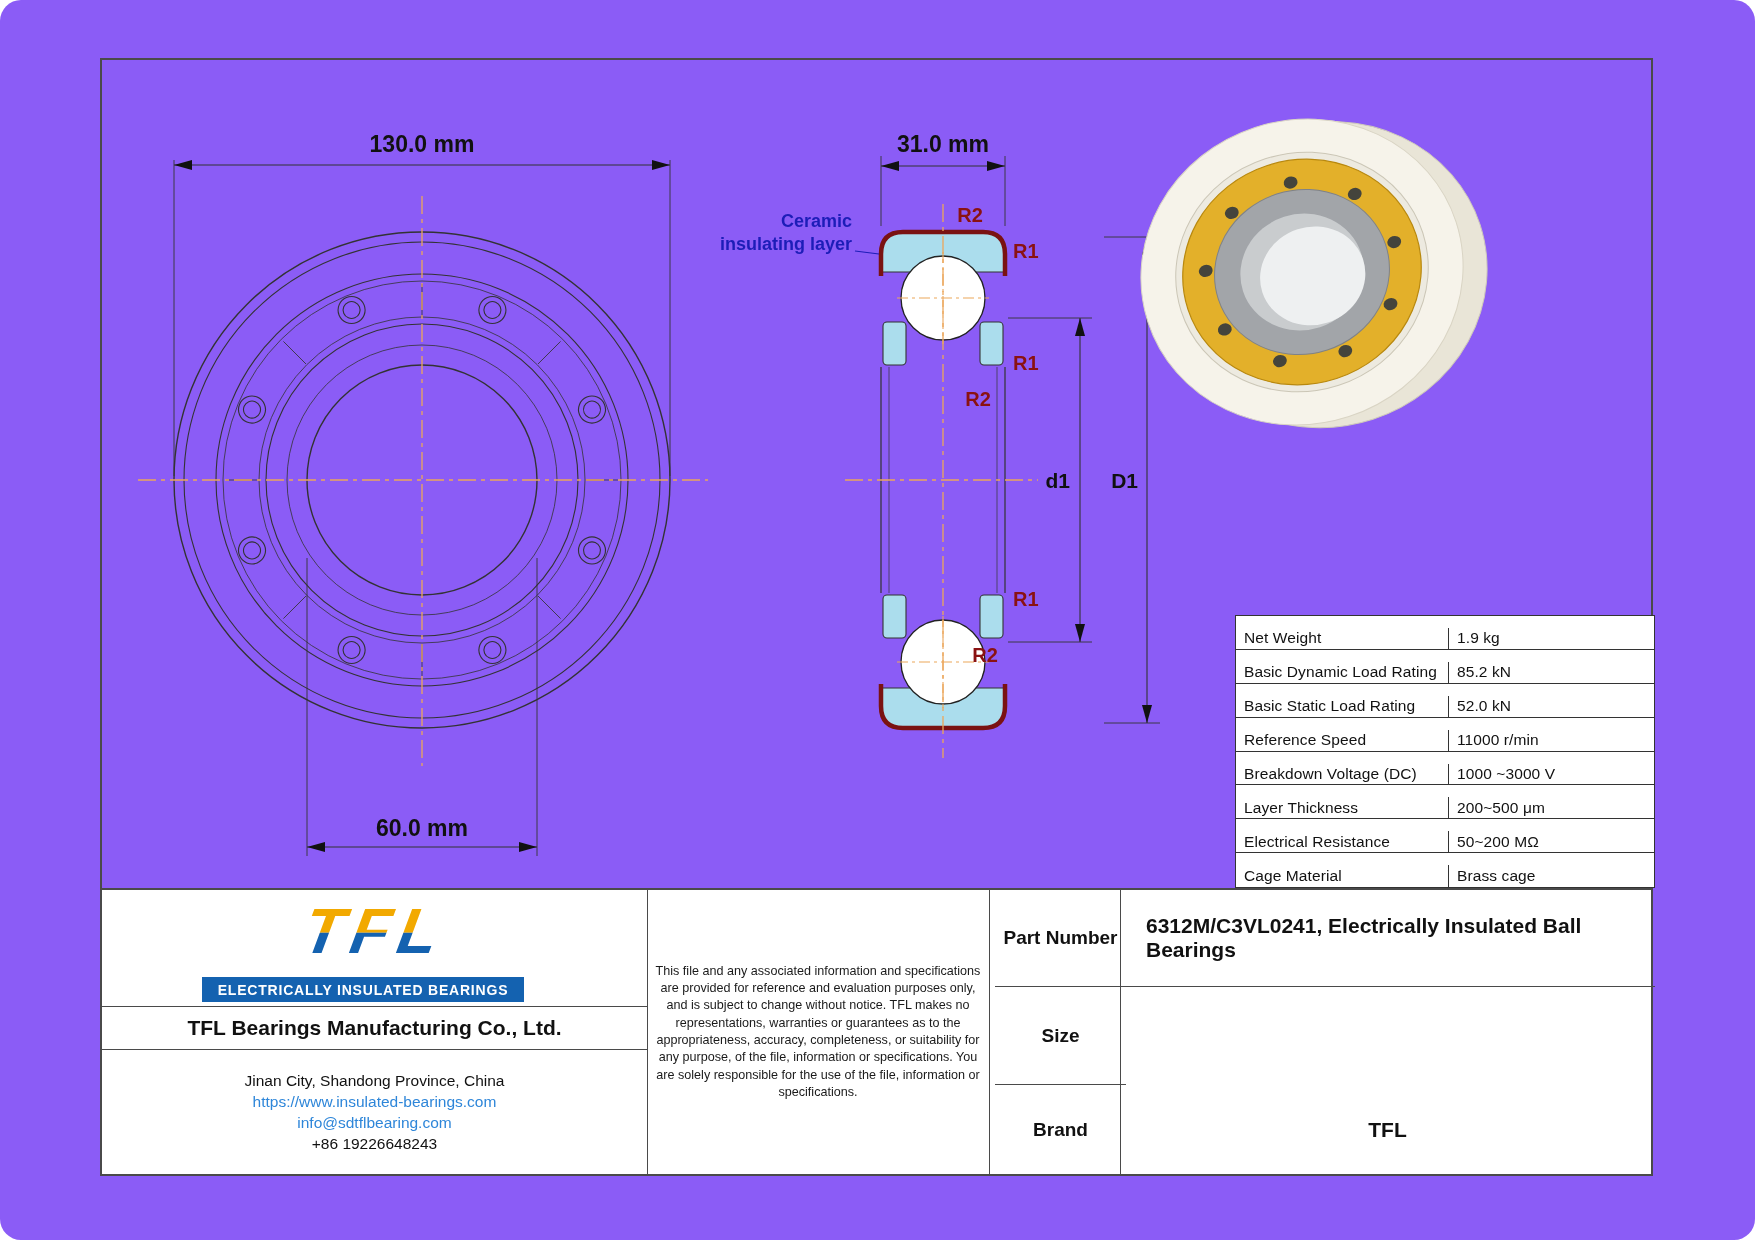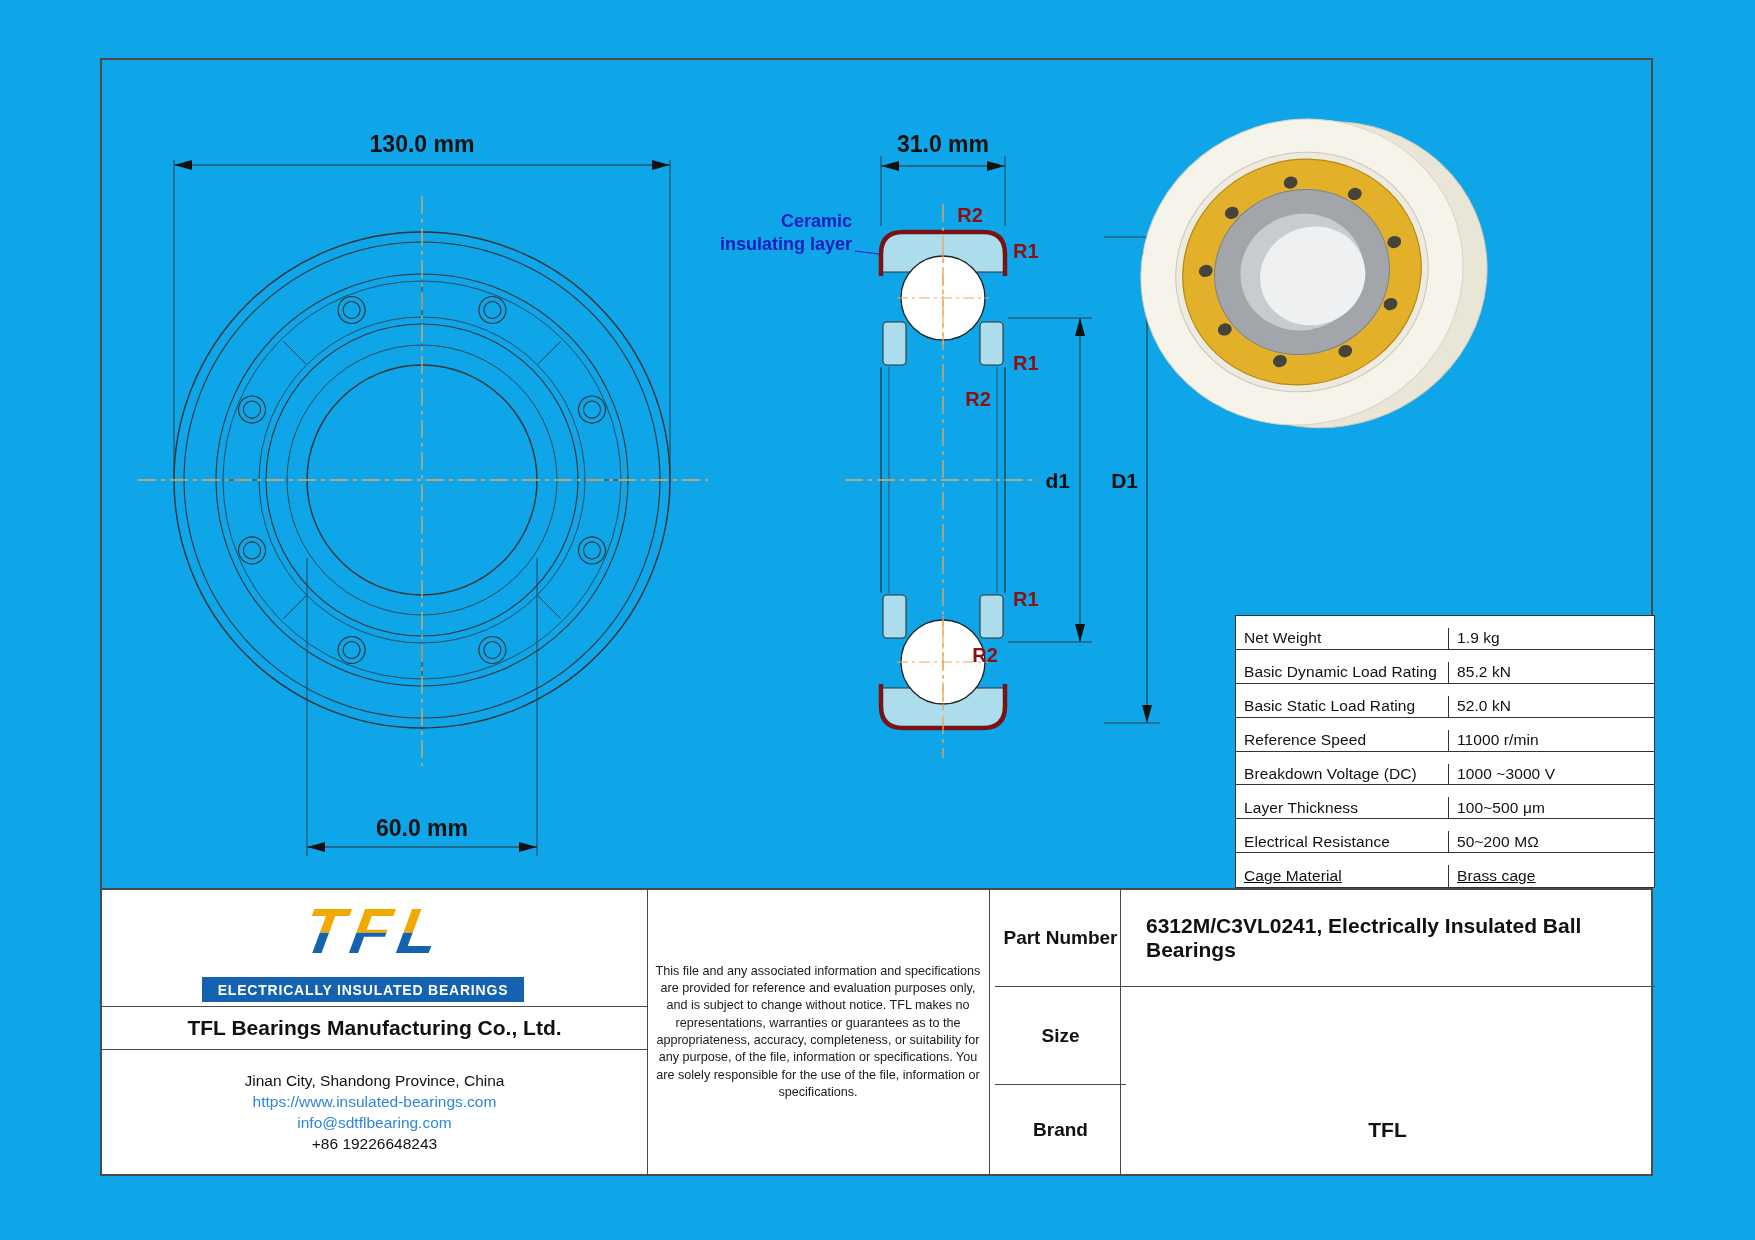--- a/index.html
+++ b/index.html
@@ -1,24 +1,24 @@
 <!DOCTYPE html>
 <html><head>
 <meta charset="utf-8">
 <style>
   html,body{margin:0;padding:0;background:#fff;width:1755px;height:1240px;
     font-family:"Liberation Sans",sans-serif;-webkit-font-smoothing:antialiased;}
-  #sheet{position:relative;width:1755px;height:1240px;background:#0ea5e9;overflow:hidden;}
+  #sheet{position:relative;width:1755px;height:1240px;background:#8b5cf6;overflow:hidden;border-radius:21px;}
   .frame{position:absolute;left:100px;top:58px;width:1553px;height:1118px;border:2px solid #4a4a4a;box-sizing:border-box;}
   svg.draw{position:absolute;left:0;top:0;}
   
   .spec{position:absolute;left:1235px;top:615px;width:420px;height:273px;border:1.5px solid #333;box-sizing:border-box;
         display:grid;grid-template-rows:repeat(8,1fr);background:#fff;}
   .spec-row{display:grid;grid-template-columns:213px 1fr;border-bottom:1.2px solid #333;margin-top:12px;}
-  .spec-row:last-child{border-bottom:none;text-decoration:underline;}
+  .spec-row:last-child{border-bottom:none;}
   .spec-cell{display:flex;align-items:center;padding-left:8px;font-size:15.5px;color:#111;letter-spacing:.1px;}
   .spec-cell.lbl{border-right:1.2px solid #333;}
   
   .tb{position:absolute;left:100px;top:888px;width:1553px;height:288px;box-sizing:border-box;border:2px solid #4a4a4a;background:#fff;}
   .tb .cell{position:absolute;box-sizing:border-box;}
   .v-line{position:absolute;top:0;bottom:0;width:0;border-left:1.5px solid #4a4a4a;}
   .logo-cell{left:0;top:0;width:545px;height:117px;border-bottom:1.5px solid #4a4a4a;}
   .company-cell{left:0;top:117px;width:545px;height:43px;border-bottom:1.5px solid #4a4a4a;
       display:flex;align-items:center;justify-content:center;font-size:21px;font-weight:bold;color:#111;}
   .addr-cell{left:0;top:160px;width:545px;height:124px;display:flex;flex-direction:column;align-items:center;justify-content:center;gap:3px;
@@ -263,21 +263,21 @@
     <div class="spec-row">
         <div class="spec-cell lbl">Reference Speed</div>
         <div class="spec-cell">11000 r/min</div>
       </div>
     <div class="spec-row">
         <div class="spec-cell lbl">Breakdown Voltage (DC)</div>
         <div class="spec-cell">1000 ~3000 V</div>
       </div>
     <div class="spec-row">
         <div class="spec-cell lbl">Layer Thickness</div>
-        <div class="spec-cell">100~500 μm</div>
+        <div class="spec-cell">200~500 μm</div>
       </div>
     <div class="spec-row">
         <div class="spec-cell lbl">Electrical Resistance</div>
         <div class="spec-cell">50~200 MΩ</div>
       </div>
     <div class="spec-row">
         <div class="spec-cell lbl">Cage Material</div>
         <div class="spec-cell">Brass cage</div>
       </div>
   </div>

